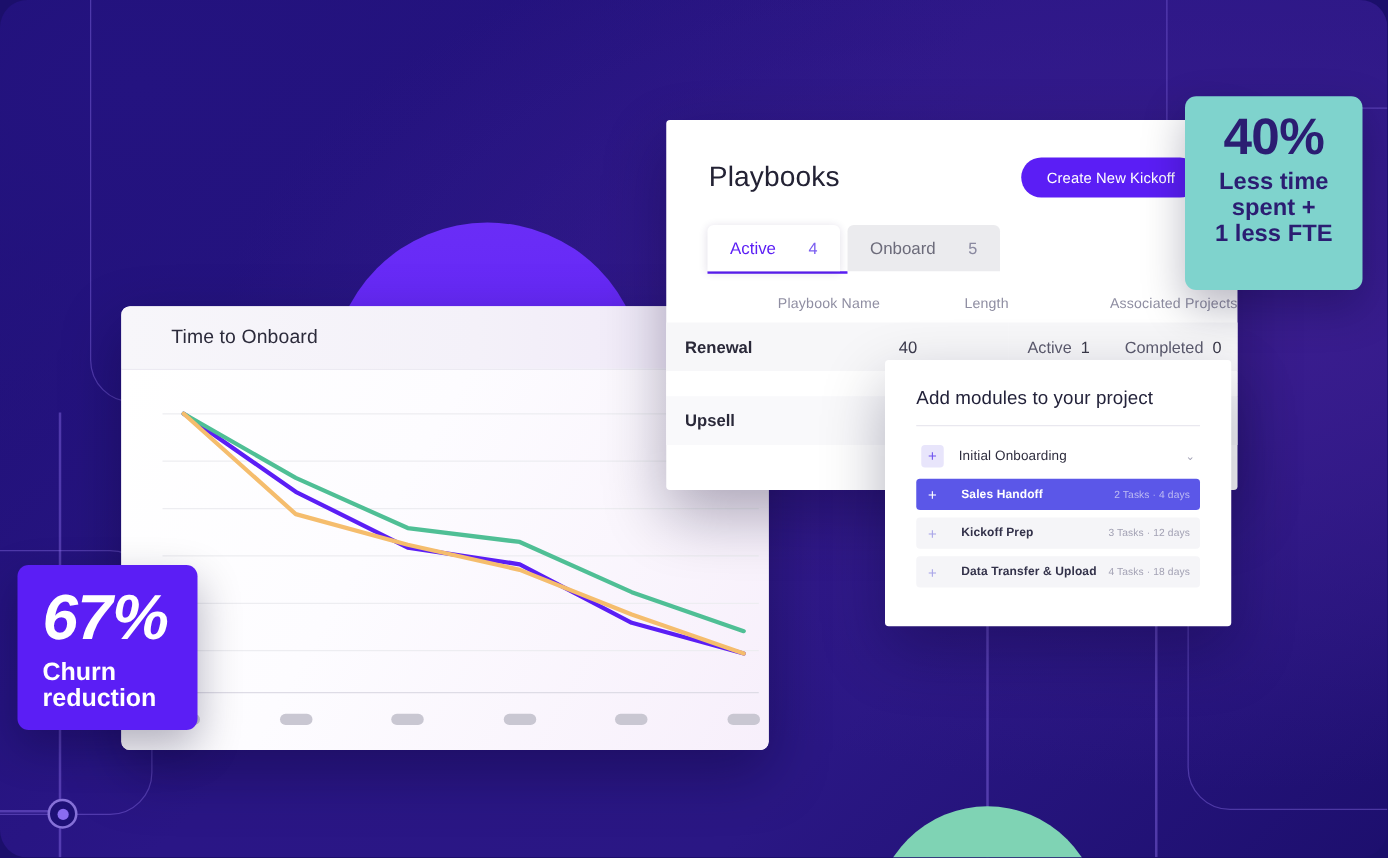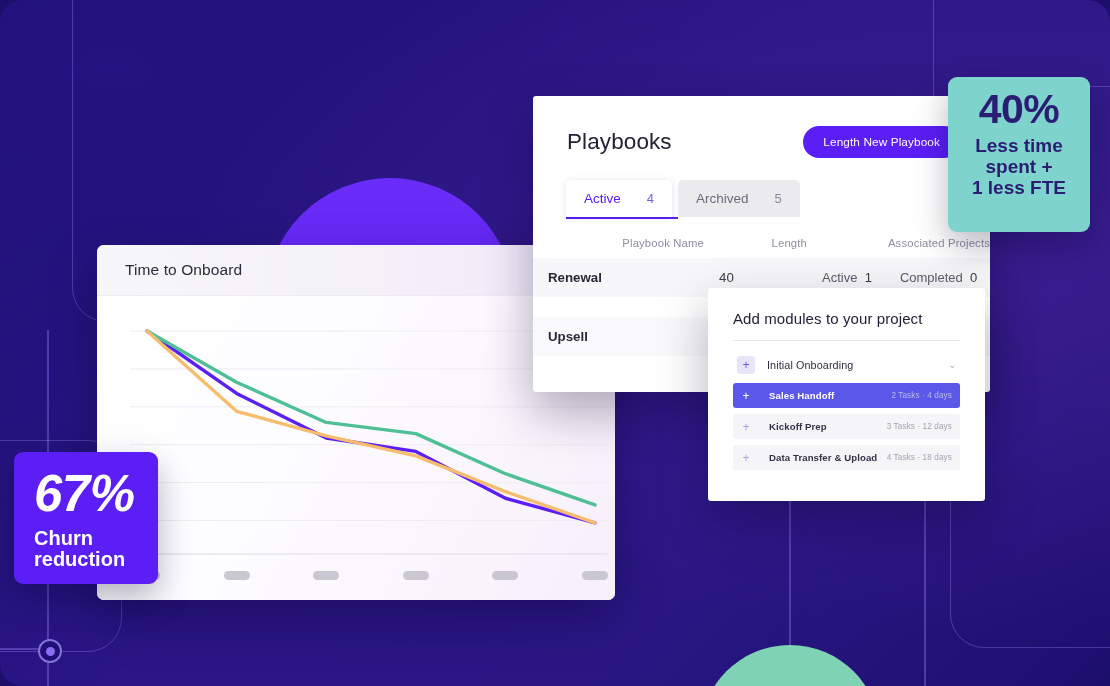--- a/index.html
+++ b/index.html
@@ -40,21 +40,21 @@
     background:#7fd3b4;
   }
 
   
   #chartCard{
     position:absolute;left:97px;top:245px;width:518px;height:355px;
     background:#fff;border-radius:7px;overflow:hidden;
     box-shadow:0 18px 46px rgba(8,3,40,.35);
   }
   #chartHead{
-    height:50px;display:flex;align-items:center;padding:0 28px;
+    height:50px;display:flex;align-items:center;padding:0 40px;
     background:linear-gradient(90deg,#f7f6fa 0%, #f4f1f9 55%, #efe7f9 100%);
     border-bottom:1px solid #eceaf2;
   }
   #chartTitle{font-size:15.5px;color:#2c2b3b;font-weight:400;letter-spacing:.1px;}
   #chartBody{
     position:relative;height:305px;
     background:linear-gradient(120deg,#ffffff 0%,#fdfcff 40%,#f7effb 100%);
   }
   #plot{position:absolute;left:0;top:0;width:518px;height:305px;}
   .xpill{
@@ -186,30 +186,30 @@
         <div class="xpill" style="left: 216.2px; top: 275px;"></div>
         <div class="xpill" style="left: 305.8px; top: 275px;"></div>
         <div class="xpill" style="left: 395.4px; top: 275px;"></div>
         <div class="xpill" style="left: 485px; top: 275px;"></div>
       </div>
   </div>
 
   <div id="playbooks">
     <div id="pbHead">
       <div id="pbTitle">Playbooks</div>
-      <button id="createBtn">Length New Playbook</button>
+      <button id="createBtn">Create New Kickoff</button>
     </div>
 
     <div id="tabs">
       <div class="tab active">
         <span>Active</span>
         <span class="cnt">4</span>
       </div>
       <div class="tab idle">
-        <span>Archived</span>
+        <span>Onboard</span>
         <span class="cnt">5</span>
       </div>
     </div>
     <div id="tabsRule"></div>
 
     <table id="pbTable">
       <thead>
         <tr>
           <th class="c1">Playbook Name</th>
           <th class="c2">Length</th>

